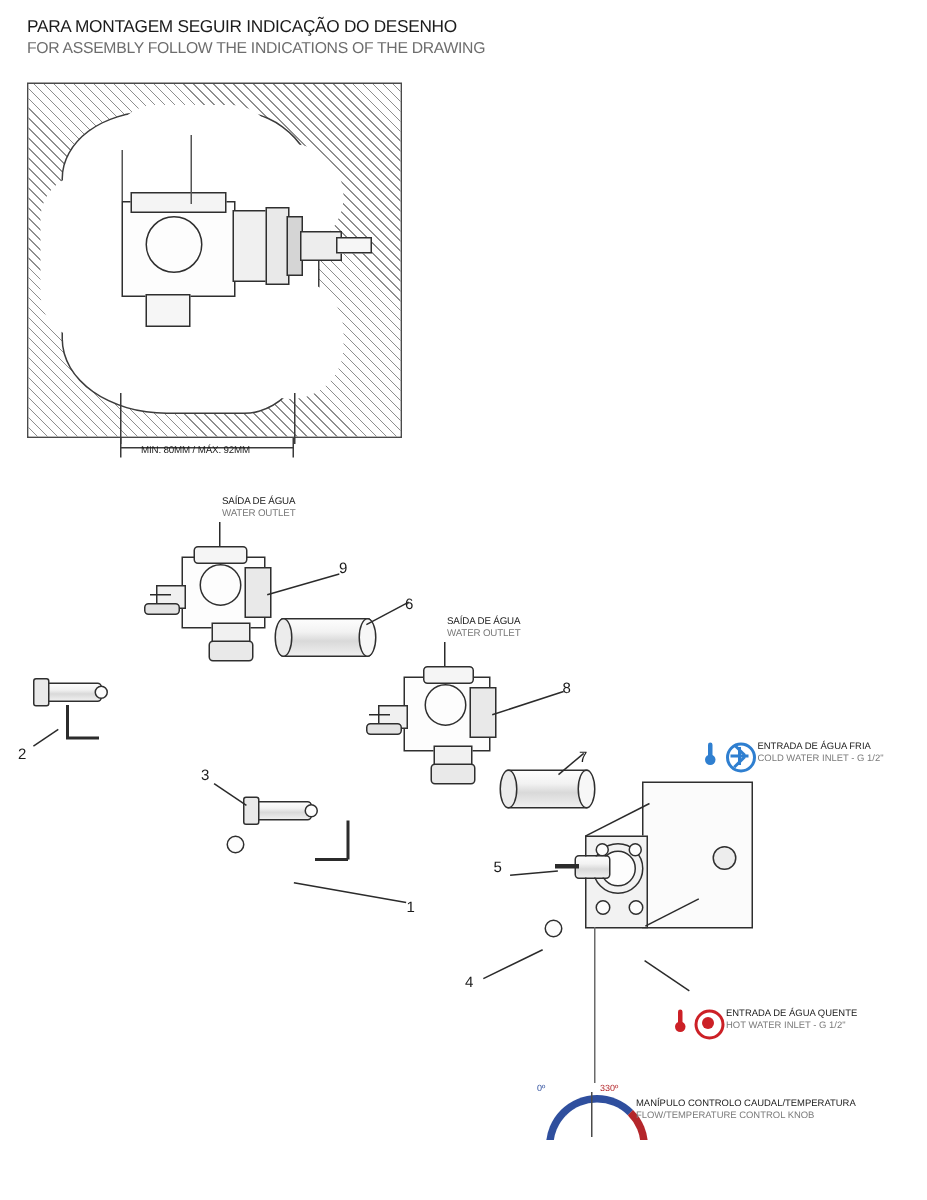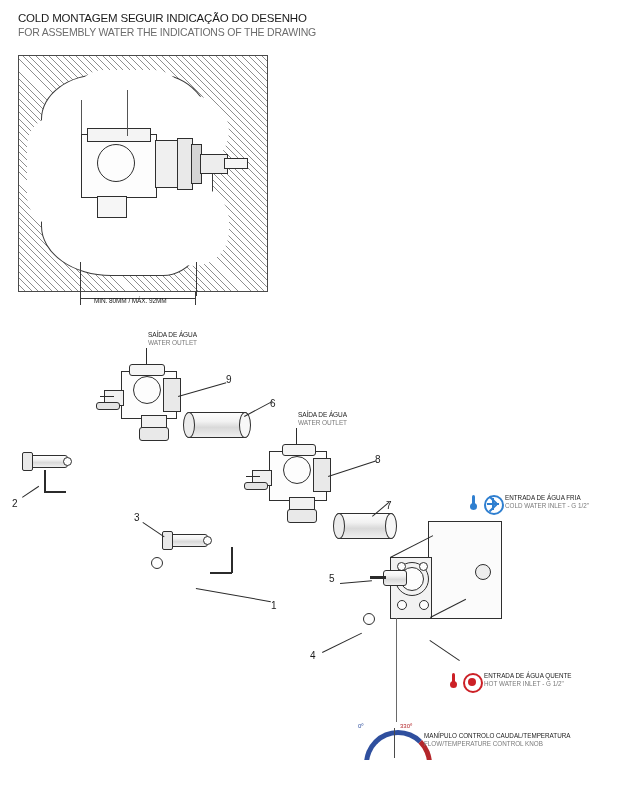--- a/index.html
+++ b/index.html
@@ -63,22 +63,22 @@
   .arc{position:absolute;left:5px;top:0px;width:64px;height:64px;border-radius:50%;
        border:5px solid transparent;}
   .arcline{position:absolute;left:36px;top:2px;width:1px;height:30px;background:#4a4a4a;}
 </style>
 </head>
 <body>
 
 <div class="page">
 
   <div class="abs" id="header">
-    <div class="l1">COLD MONTAGEM SEGUIR INDICAÇÃO DO DESENHO</div>
-    <div class="l2">FOR ASSEMBLY WATER THE INDICATIONS OF THE DRAWING</div>
+    <div class="l1">PARA MONTAGEM SEGUIR INDICAÇÃO DO DESENHO</div>
+    <div class="l2">FOR ASSEMBLY FOLLOW THE INDICATIONS OF THE DRAWING</div>
   </div>
 
   <div class="abs" id="wallbox">
     <div class="hatch"></div>
 
     <div class="wallcut" style="left:22px;top:18px;width:170px;height:200px;border-radius:60px 55px 50px 70px / 45px 60px 70px 50px;"></div>
     <div class="wallcut" style="left:8px;top:60px;width:60px;height:110px;border-radius:40px;border:none;background:#ffffff;"></div>
     <div class="wallcut" style="left:140px;top:40px;width:70px;height:70px;border-radius:36px;border:none;background:#ffffff;"></div>
     <div class="wallcut" style="left:140px;top:130px;width:70px;height:80px;border-radius:36px;border:none;background:#ffffff;"></div>
     <div class="wallcut" style="left:55px;top:14px;width:110px;height:60px;border-radius:34px;border:none;background:#ffffff;"></div>

